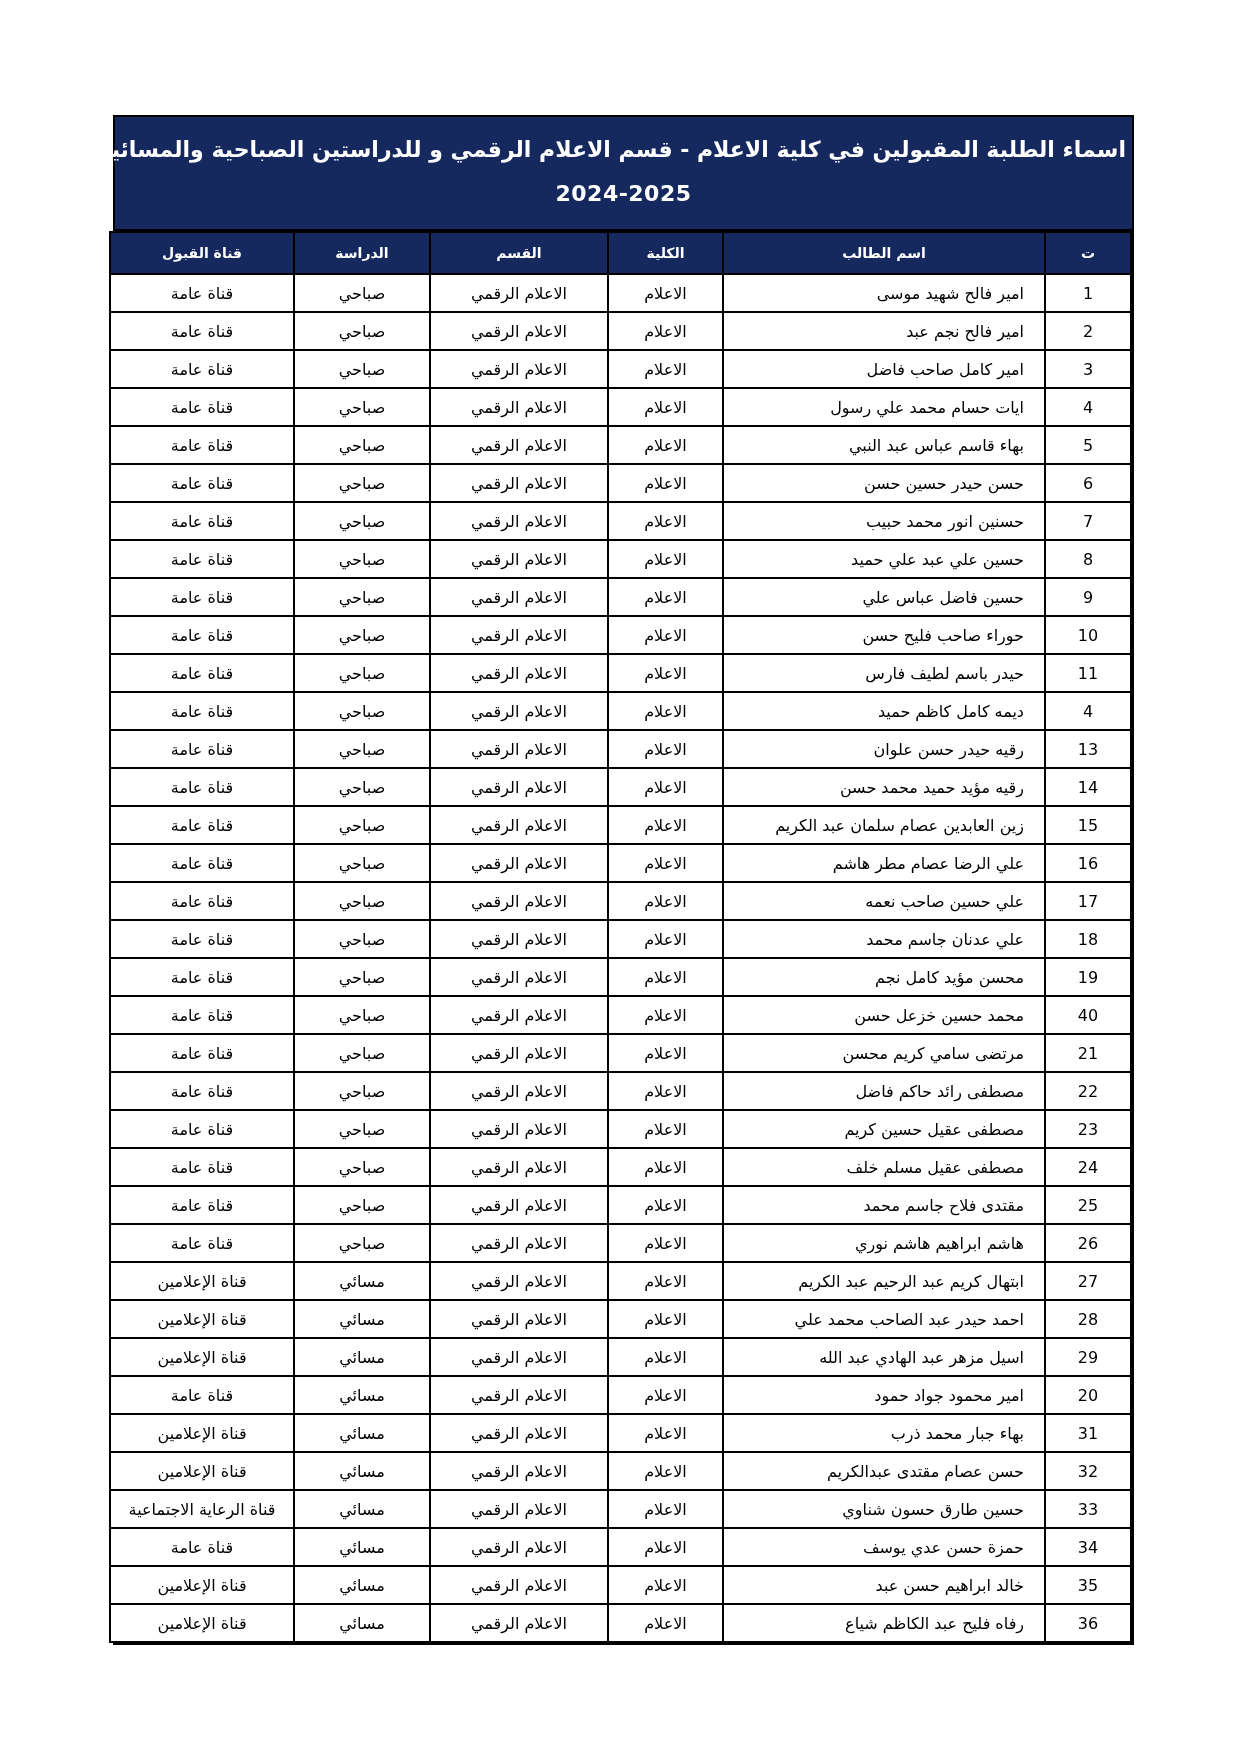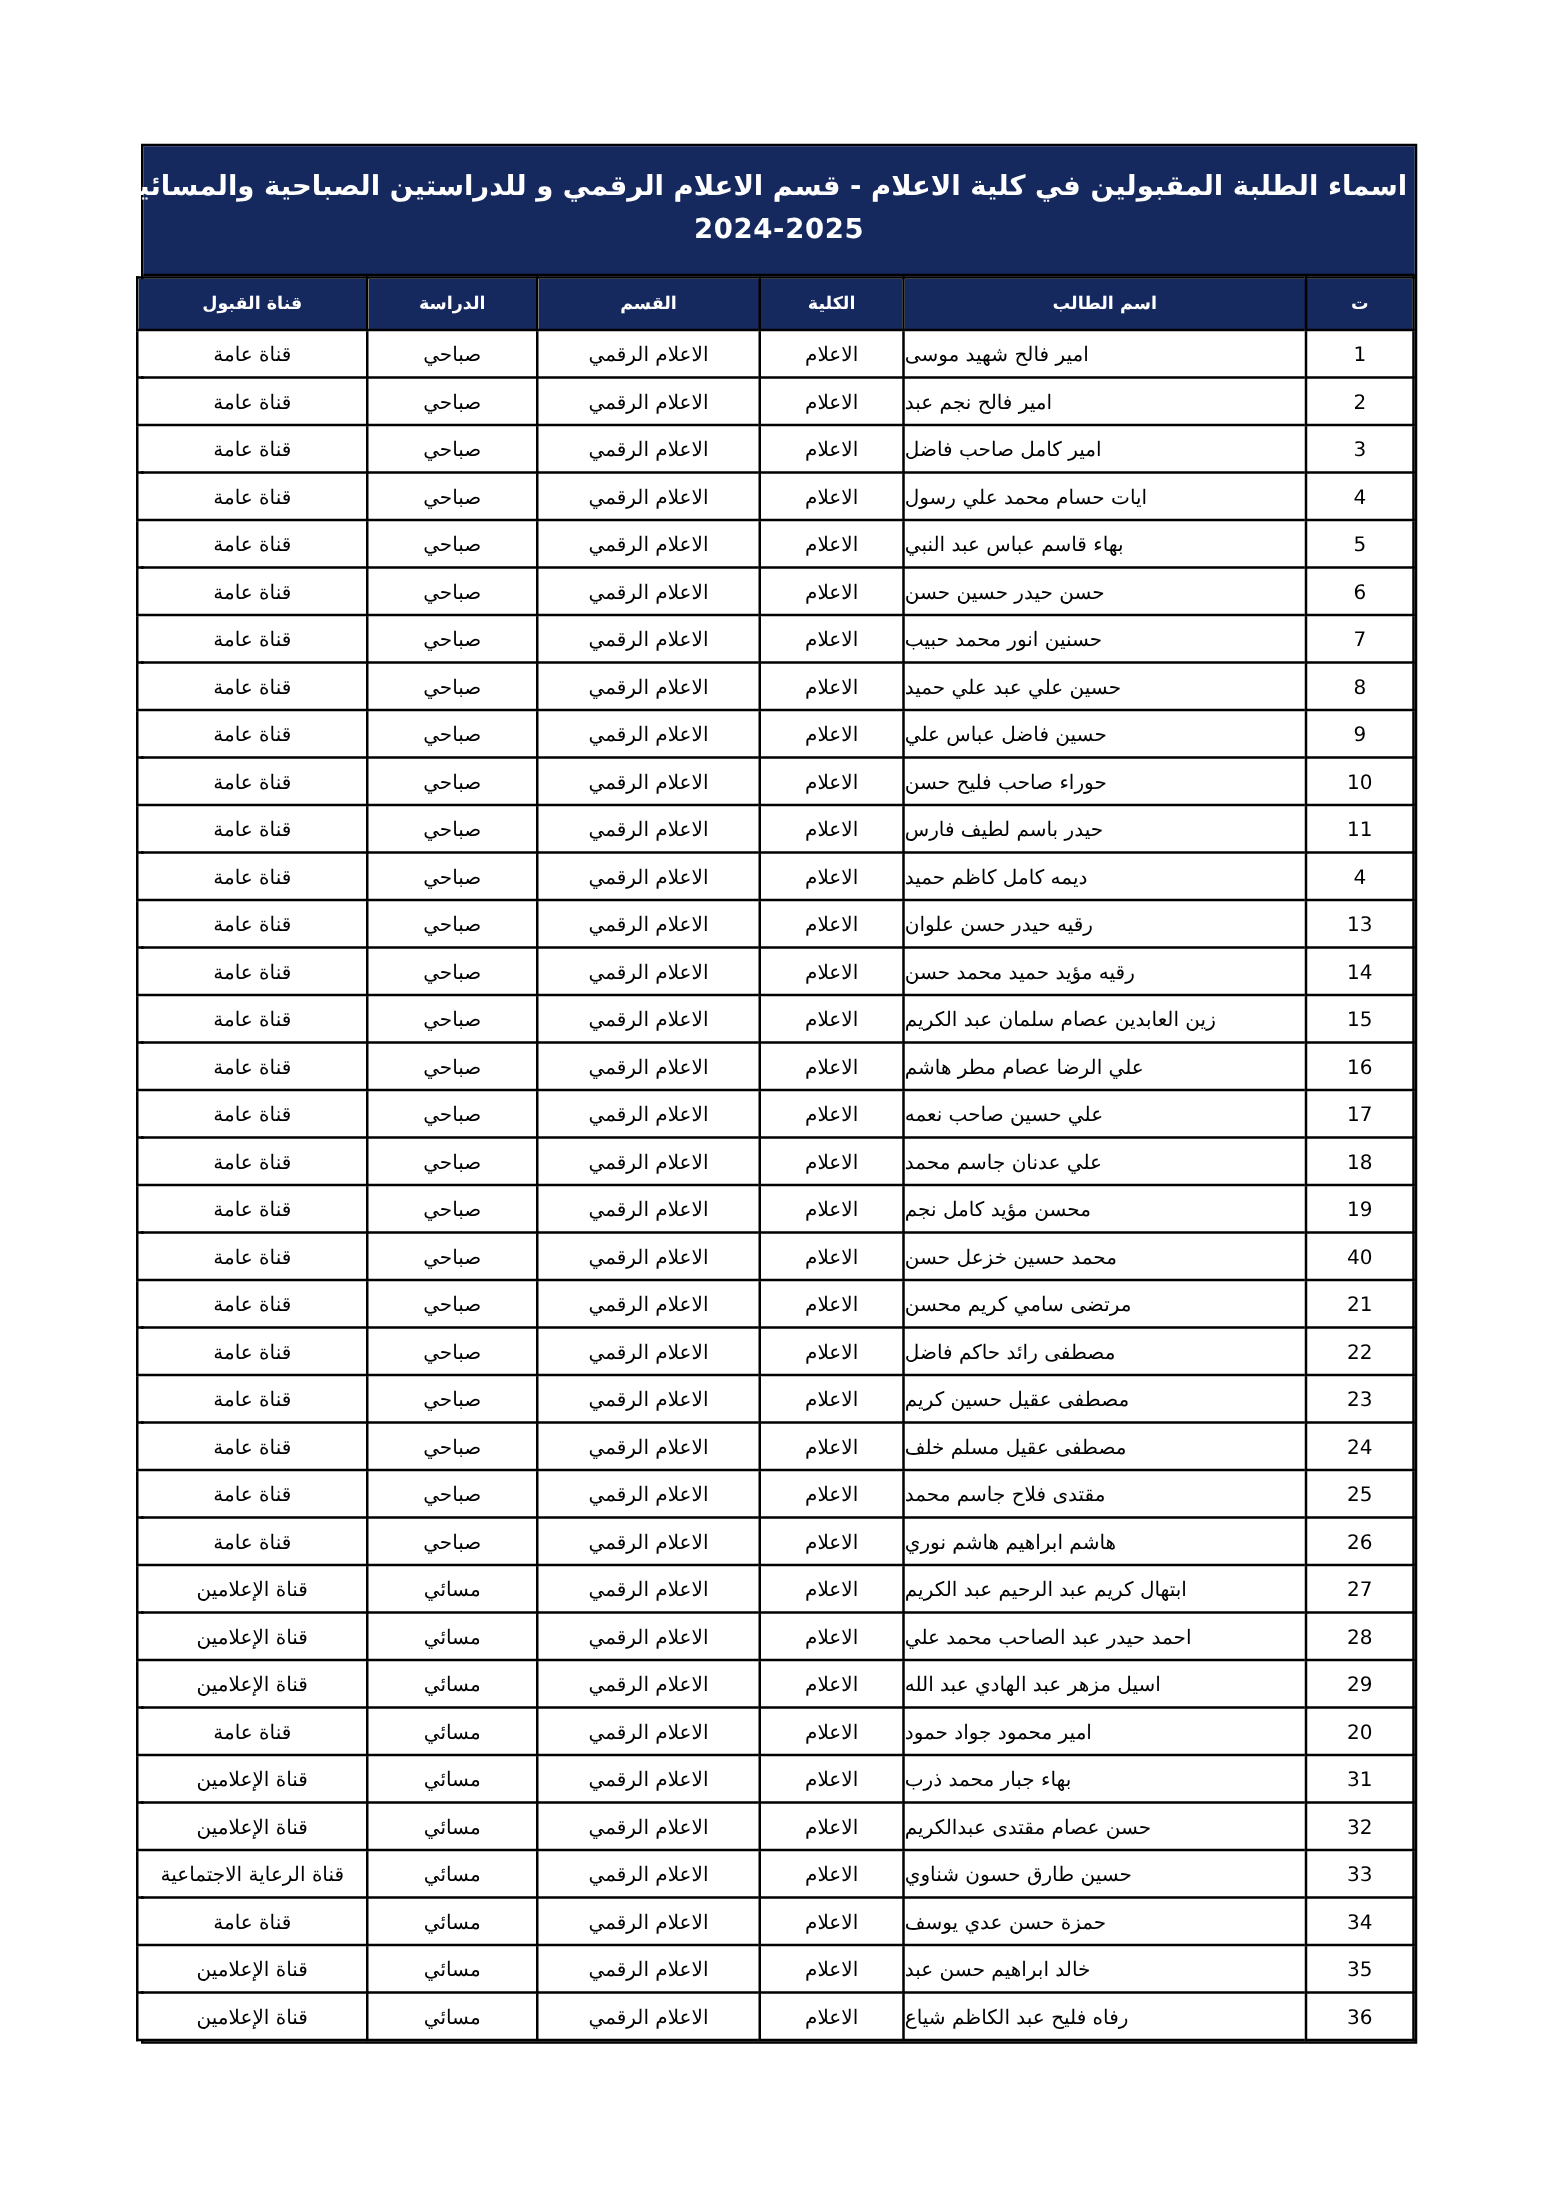--- a/index.html
+++ b/index.html
@@ -29,21 +29,21 @@
   .title-block{
     background:var(--header_bg);
     color:var(--header_text);
     text-align:center;
     font-weight:bold;
     font-size:22px;
     padding:18px 6px 20px 6px;
     border-bottom:2px solid var(--border_color);
   }
   .title-block .line1{white-space:nowrap;line-height:30px;}
-  .title-block .line2{line-height:30px;margin-top:4px;letter-spacing:.5px;}
+  .title-block .line2{line-height:30px;margin-top:14px;letter-spacing:.5px;}
   table{
     width:100%;
     border-collapse:collapse;
     table-layout:fixed;
   }
   th,td{
     border:2px solid var(--border_color);
     vertical-align:middle;
     text-align:center;
     overflow:hidden;
@@ -55,22 +55,22 @@
     font-weight:bold;
     font-size:14px;
     height:42px;
   }
   tbody td{
     font-size:16px;
     height:38px;
     background:#ffffff;
   }
   td.name{
-    text-align:left;
-    padding-right:2px;
+    text-align:right;
+    padding-right:20px;
   }
   col.c-idx{width:86px;}
   col.c-name{width:322px;}
   col.c-college{width:115px;}
   col.c-dept{width:178px;}
   col.c-study{width:136px;}
   col.c-channel{width:184px;}
 </style>
 </head>
 <body>

